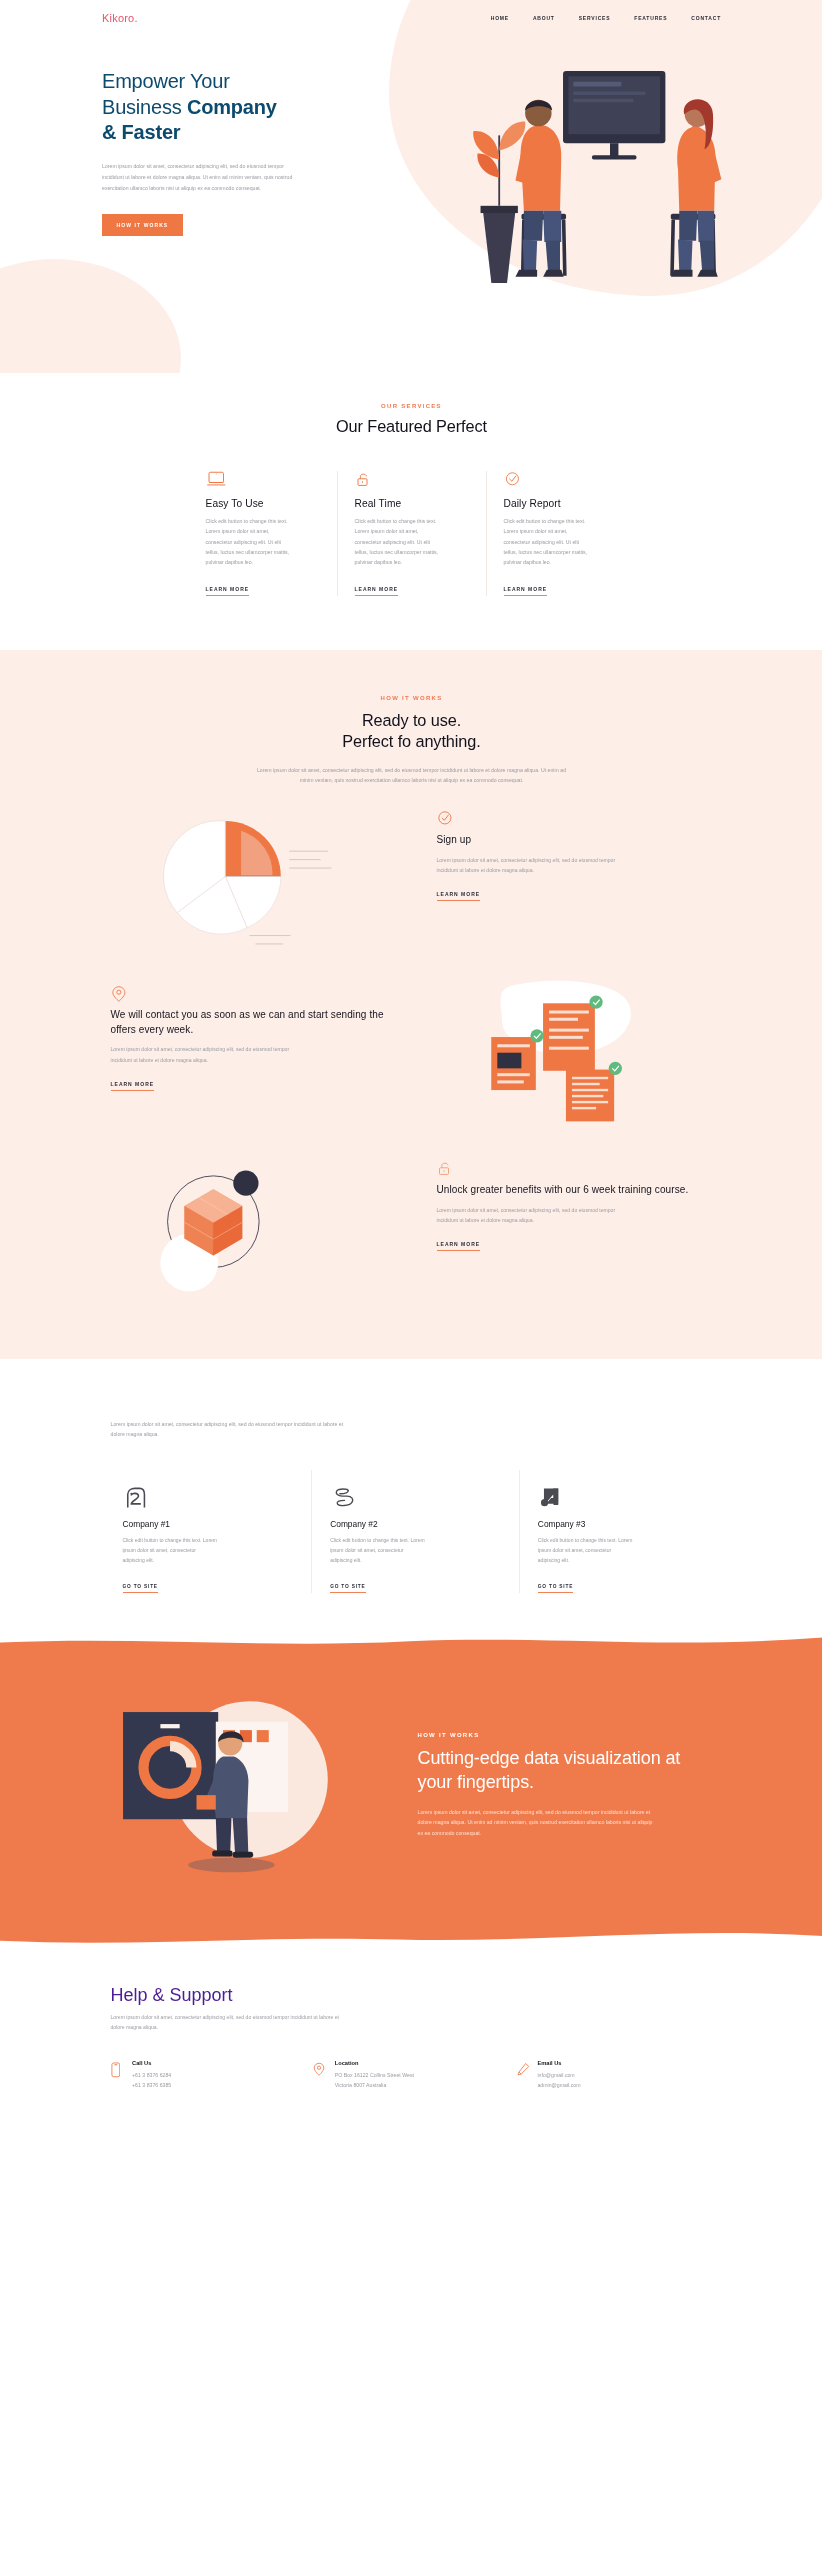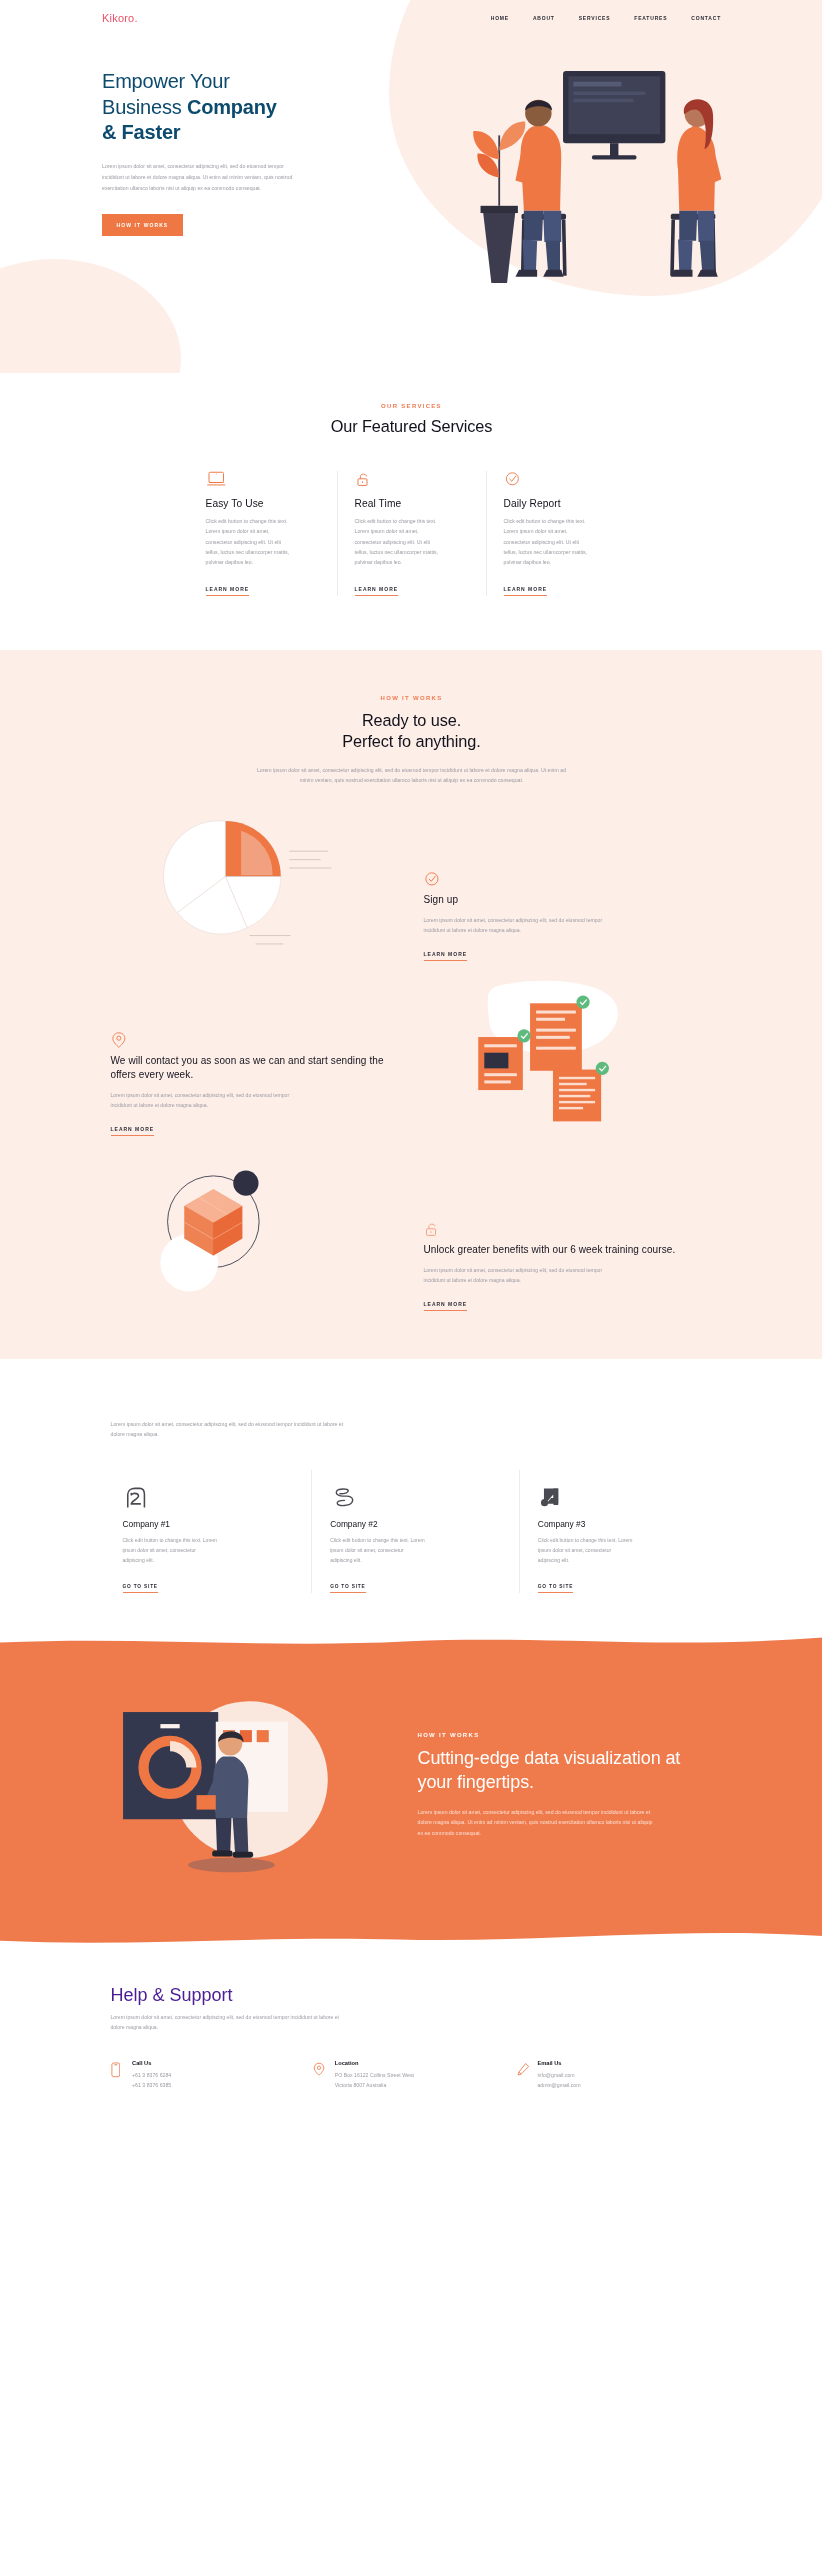--- a/index.html
+++ b/index.html
@@ -78,21 +78,21 @@
   .svc-body { width:90px; margin-bottom:14.5px; }
 
   
   .hiw { background:#fdeee8; padding:45px 0 48px; position:relative; }
   .hiw-head { text-align:center; }
   .hiw-head .h2 { margin-top:8.4px; }
   .hiw-head .lead {
     width:319px; margin:13.2px auto 0; font-size:5.2px; color:#9b9ba3;
     line-height:2.1; text-align:center;
   }
-  .step { display:flex; align-items:flex-end; width:614px; margin:24px auto 0; }
+  .step { display:flex; align-items:flex-start; width:614px; margin:24px auto 0;gap:13px; }
   .step-art { width:301px; height:151px; position:relative; }
   .step-copy { width:289px; padding:0 12px 0 18px; }
   .step-copy .icon { height:18px; margin-bottom:4.8px; }
   .step-copy h3 { font-size:10px; font-weight:400; color:#14141e; line-height:1.45; letter-spacing:0.1px;}
   .step-copy p { margin:7.2px 0 12px; font-size:5.1px; color:#9b9ba3; line-height:2.0; width:199px;}
 
   
   .trusted { background:#fff; padding:52px 0 42px; }
   .trusted-head { width:614px; margin:0 auto; padding-left:6px;}
   .trusted-head .h2 { width:253px; }
@@ -215,21 +215,21 @@
             <path d="M616 200 L628 248 L614 254 L602 208 Z" fill="#ef7744"></path>
           </g>
         </svg>
       </div>
     </div>
   </section>
 
   <section class="services">
     <div class="center">
       <div class="eyebrow">OUR SERVICES</div>
-      <h2 class="h2" style="margin-top:7.2px;">Our  Featured Services</h2>
+      <h2 class="h2" style="margin-top:7.2px;">Our  Featured Perfect</h2>
     </div>
 
     <div class="svc-grid">
 
       <div class="svc-card">
         <div class="svc-icon">
           <svg width="20.5" height="17" viewBox="0 0 34 28">
             <rect x="5" y="2" width="24" height="17" rx="2" fill="none" stroke="#ef7744" stroke-width="1.6"></rect>
             <circle cx="17" cy="5" r="0.8" fill="#ef7744"></circle>
             <path d="M2 23 L32 23" stroke="#ef7744" stroke-width="1.6"></path>

